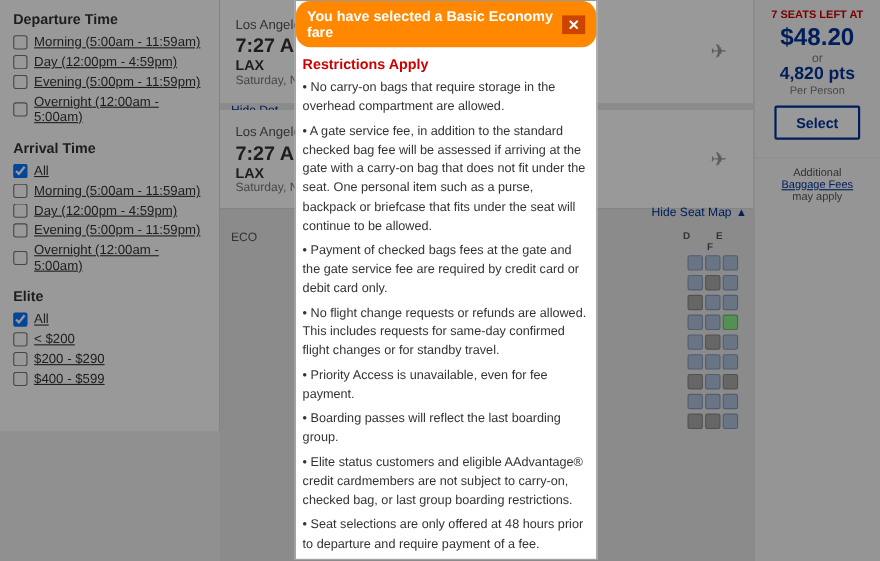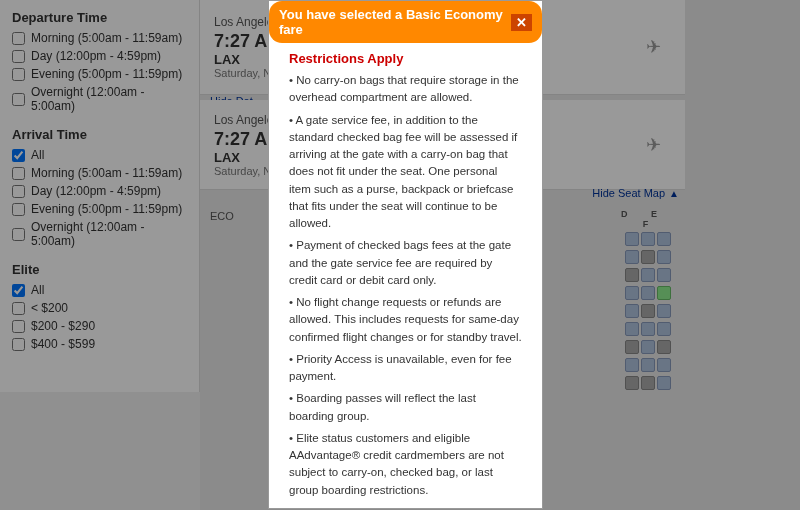--- a/index.html
+++ b/index.html
@@ -29,20 +29,21 @@
       font-size: 13px;
       color: #333;
       margin-bottom: 6px;
     }
     .filter-item {
       display: flex;
       align-items: center;
       margin-bottom: 4px;
       font-size: 12px;
       color: #333;
+      text-decoration: underline;
     }
     .filter-item input[type="checkbox"] {
       margin-right: 6px;
       cursor: pointer;
     }
 
     
     .main-content {
       position: absolute;
       left: 200px; top: 0;
@@ -209,21 +210,21 @@
     .modal-close {
       background: #cc4400;
       color: #fff;
       border: none;
       font-weight: bold;
       cursor: pointer;
       padding: 1px 5px;
       font-size: 13px;
     }
     .modal-body {
-      padding: 8px 20px;
+      padding: 8px 6px;
       height: 465px;
       overflow-y: auto;
     }
     .modal-restrictions {
       color: #cc0000;
       font-weight: bold;
       font-size: 13px;
       margin-bottom: 6px;
     }
     .modal-text {
@@ -389,20 +390,37 @@
       <div class="seat seat-available"></div>
       <div class="seat seat-available"></div>
     </div>
     <div class="seat-row">
       <div class="seat seat-taken"></div>
       <div class="seat seat-taken"></div>
       <div class="seat seat-available"></div>
     </div>
   </div>
 
+  <div class="fare-panel">
+
+    <div class="fare-card">
+      <div class="seats-left">7 SEATS LEFT AT</div>
+      <div class="price-large">$48.20</div>
+      <div class="price-or">or</div>
+      <div class="price-pts">4,820 pts</div>
+      <div class="per-person">Per Person</div>
+      <button class="select-btn">Select</button>
+    </div>
+
+    <div class="fare-card-2">
+      <div class="may-apply">Additional</div>
+      <div class="baggage-fees-link">Baggage Fees</div>
+      <div class="may-apply">may apply</div>
+    </div>
+  </div>
 
 </div>
 
 <div class="modal-overlay"></div>
 
 <div class="modal">
   <div class="modal-header">
     <span>You have selected a Basic Economy fare</span>
     <button class="modal-close">✕</button>
   </div>

